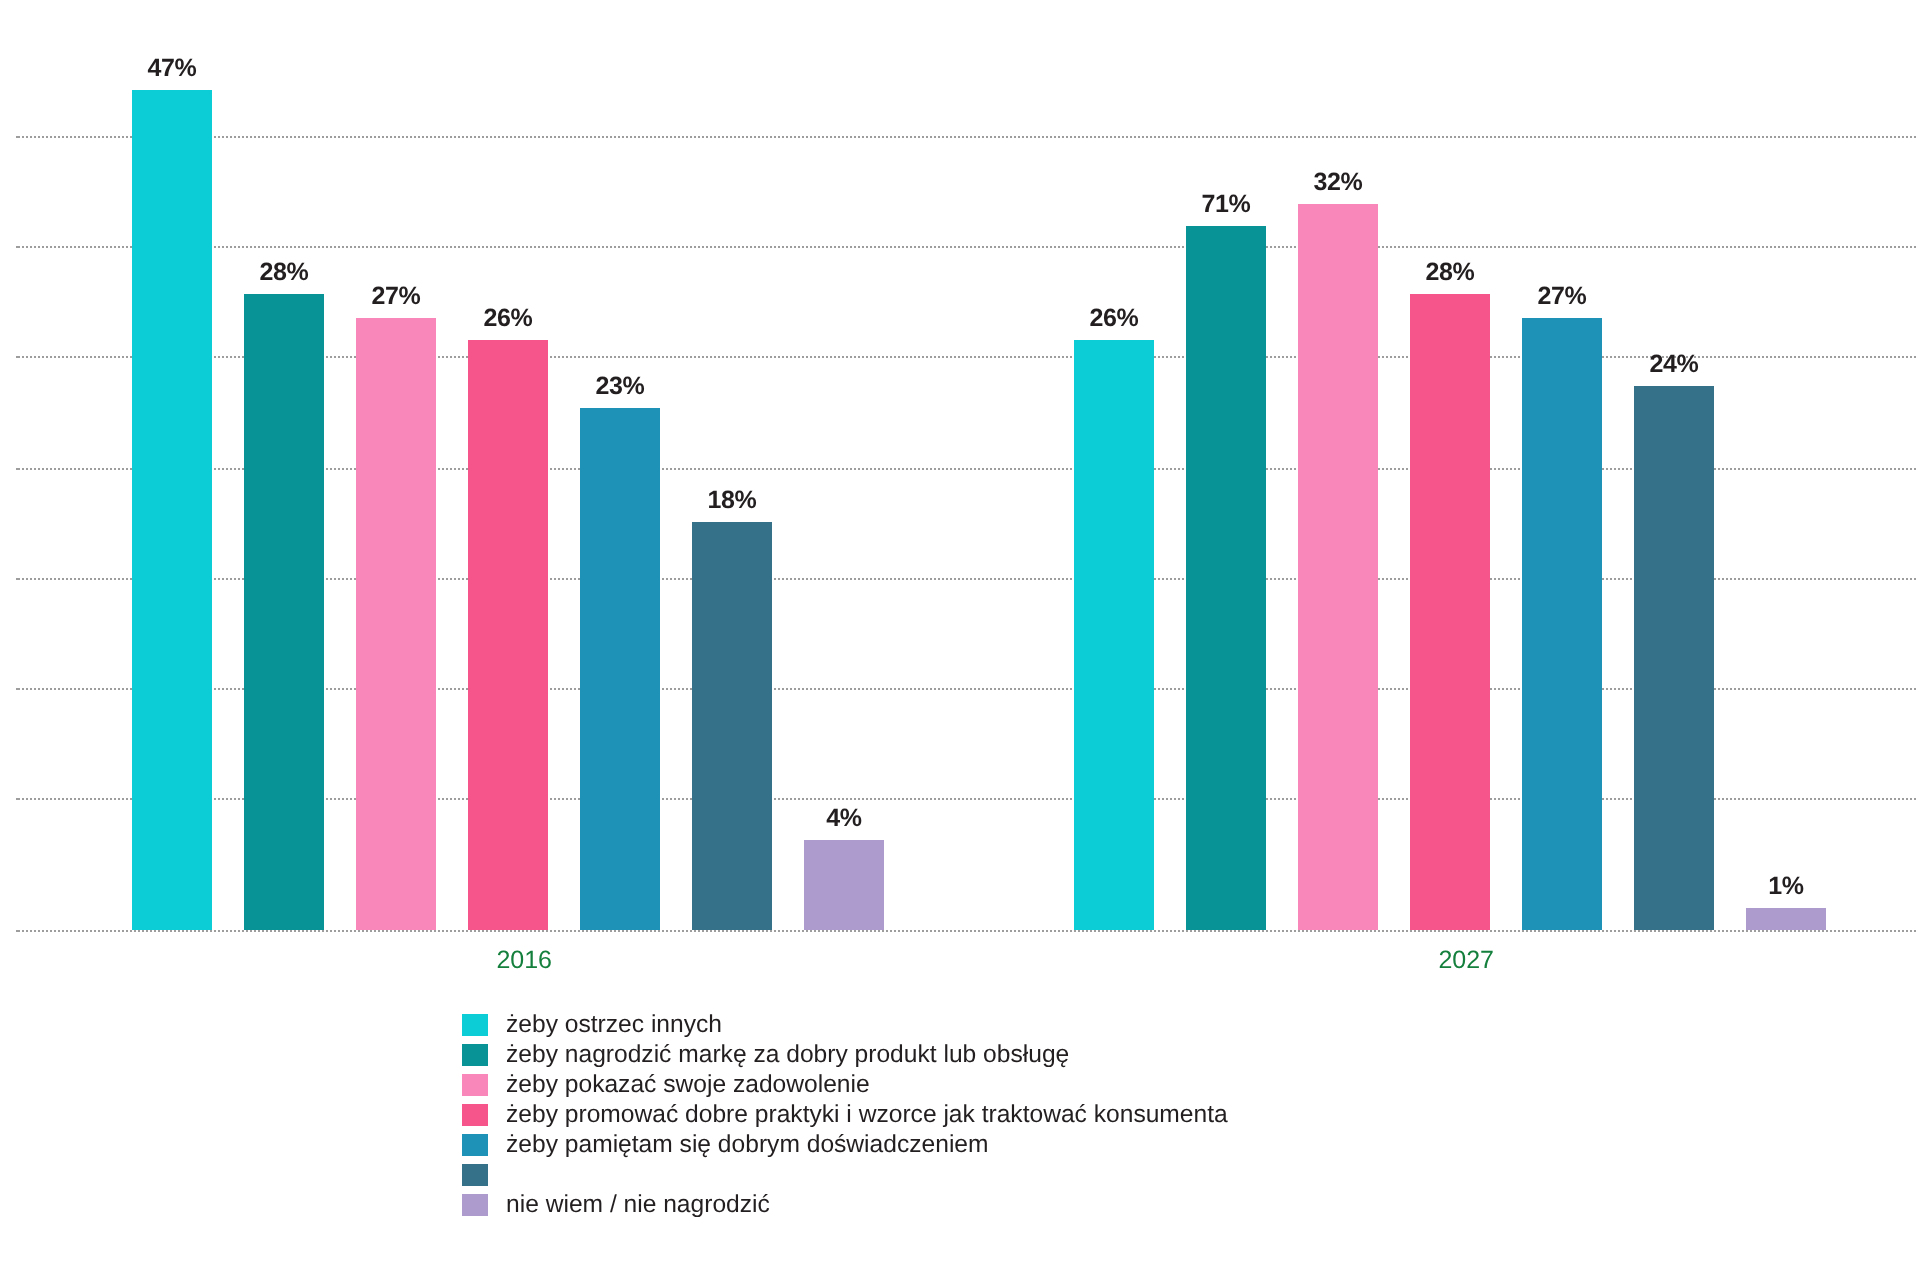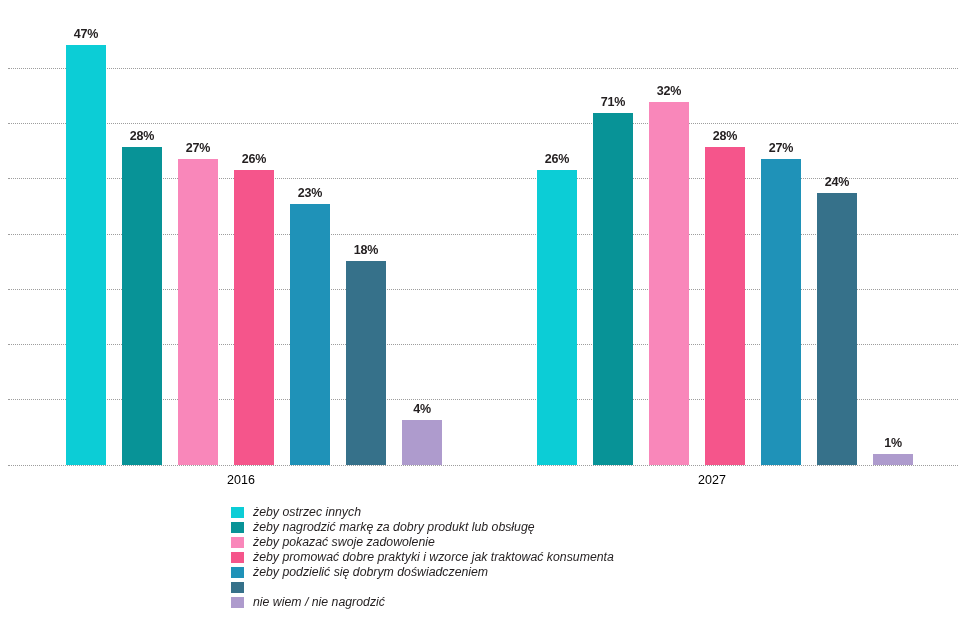--- a/index.html
+++ b/index.html
@@ -72,38 +72,37 @@
     color: #231f20;
     text-align: center;
     letter-spacing: -0.2px;
     white-space: nowrap;
   }
 
   .group-label {
     position: absolute;
     font-size: 12.5px;
     font-weight: 400;
-    color: #000000;
-    text-align: center;
+    color: #15803d;
+    text-align: right;
     white-space: nowrap;
   }
 
   
   .legend {
     position: absolute;
     left: 231px;
     top: 505px;
     width: 560px;
   }
   .legend-row {
     display: flex;
     align-items: center;
     height: 15px;
     margin-bottom: 0px;
-    font-style: italic;
   }
   .legend-swatch {
     width: 13px;
     height: 11px;
     flex: 0 0 13px;
     margin-right: 9px;
   }
   .legend-label {
     font-size: 12.3px;
     line-height: 15px;
@@ -173,21 +172,21 @@
       <div class="legend-row">
         <span class="legend-swatch" style="background: rgb(249, 135, 186);"></span>
         <span class="legend-label">żeby pokazać swoje zadowolenie</span>
       </div>
       <div class="legend-row">
         <span class="legend-swatch" style="background: rgb(245, 85, 139);"></span>
         <span class="legend-label">żeby promować dobre praktyki i wzorce jak traktować konsumenta</span>
       </div>
       <div class="legend-row">
         <span class="legend-swatch" style="background: rgb(31, 146, 184);"></span>
-        <span class="legend-label">żeby podzielić się dobrym doświadczeniem</span>
+        <span class="legend-label">żeby pamiętam się dobrym doświadczeniem</span>
       </div>
       <div class="legend-row">
         <span class="legend-swatch" style="background: rgb(54, 113, 138);"></span>
       </div>
       <div class="legend-row">
         <span class="legend-swatch" style="background: rgb(174, 155, 205);"></span>
         <span class="legend-label">nie wiem / nie nagrodzić</span>
       </div>
     </div>
 

